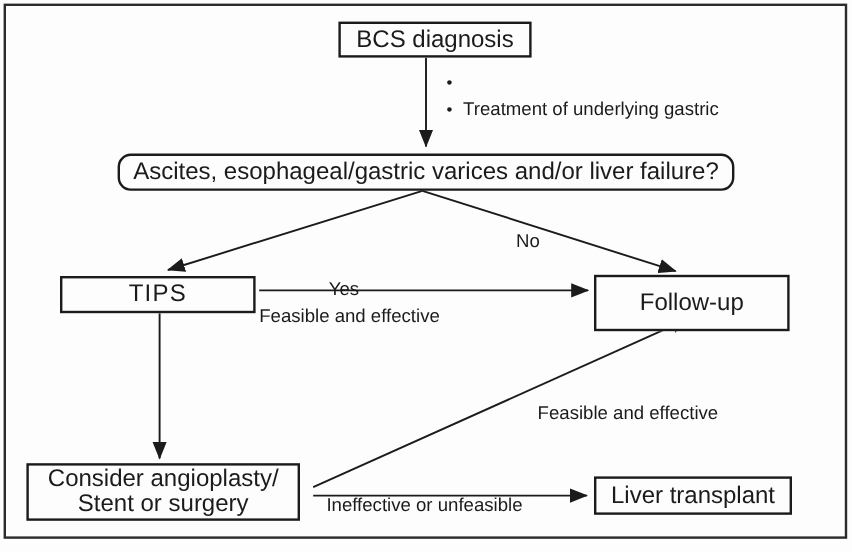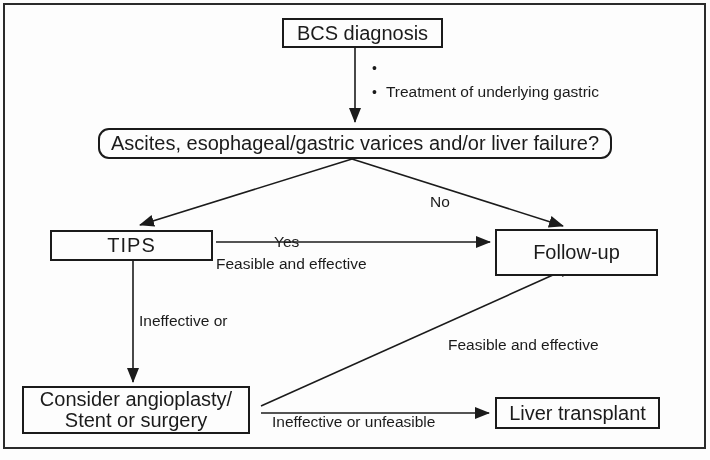--- a/index.html
+++ b/index.html
@@ -116,21 +116,20 @@
     <span>TIPS</span>
   </div>
 
   <div class="node node-followup">
     <span>Follow-up</span>
   </div>
 
   <div class="lbl lbl-feasible1">Feasible and effective</div>
 
   <div class="lbl lbl-ineffective1">
-    <div>Ineffective or</div>
   </div>
 
   <div class="lbl lbl-feasible2">Feasible and effective</div>
 
   <div class="node node-consider">
     <span>Consider angioplasty/</span>
     <span>Stent or surgery</span>
   </div>
 
   <div class="lbl lbl-ineffective2">Ineffective or unfeasible</div>

